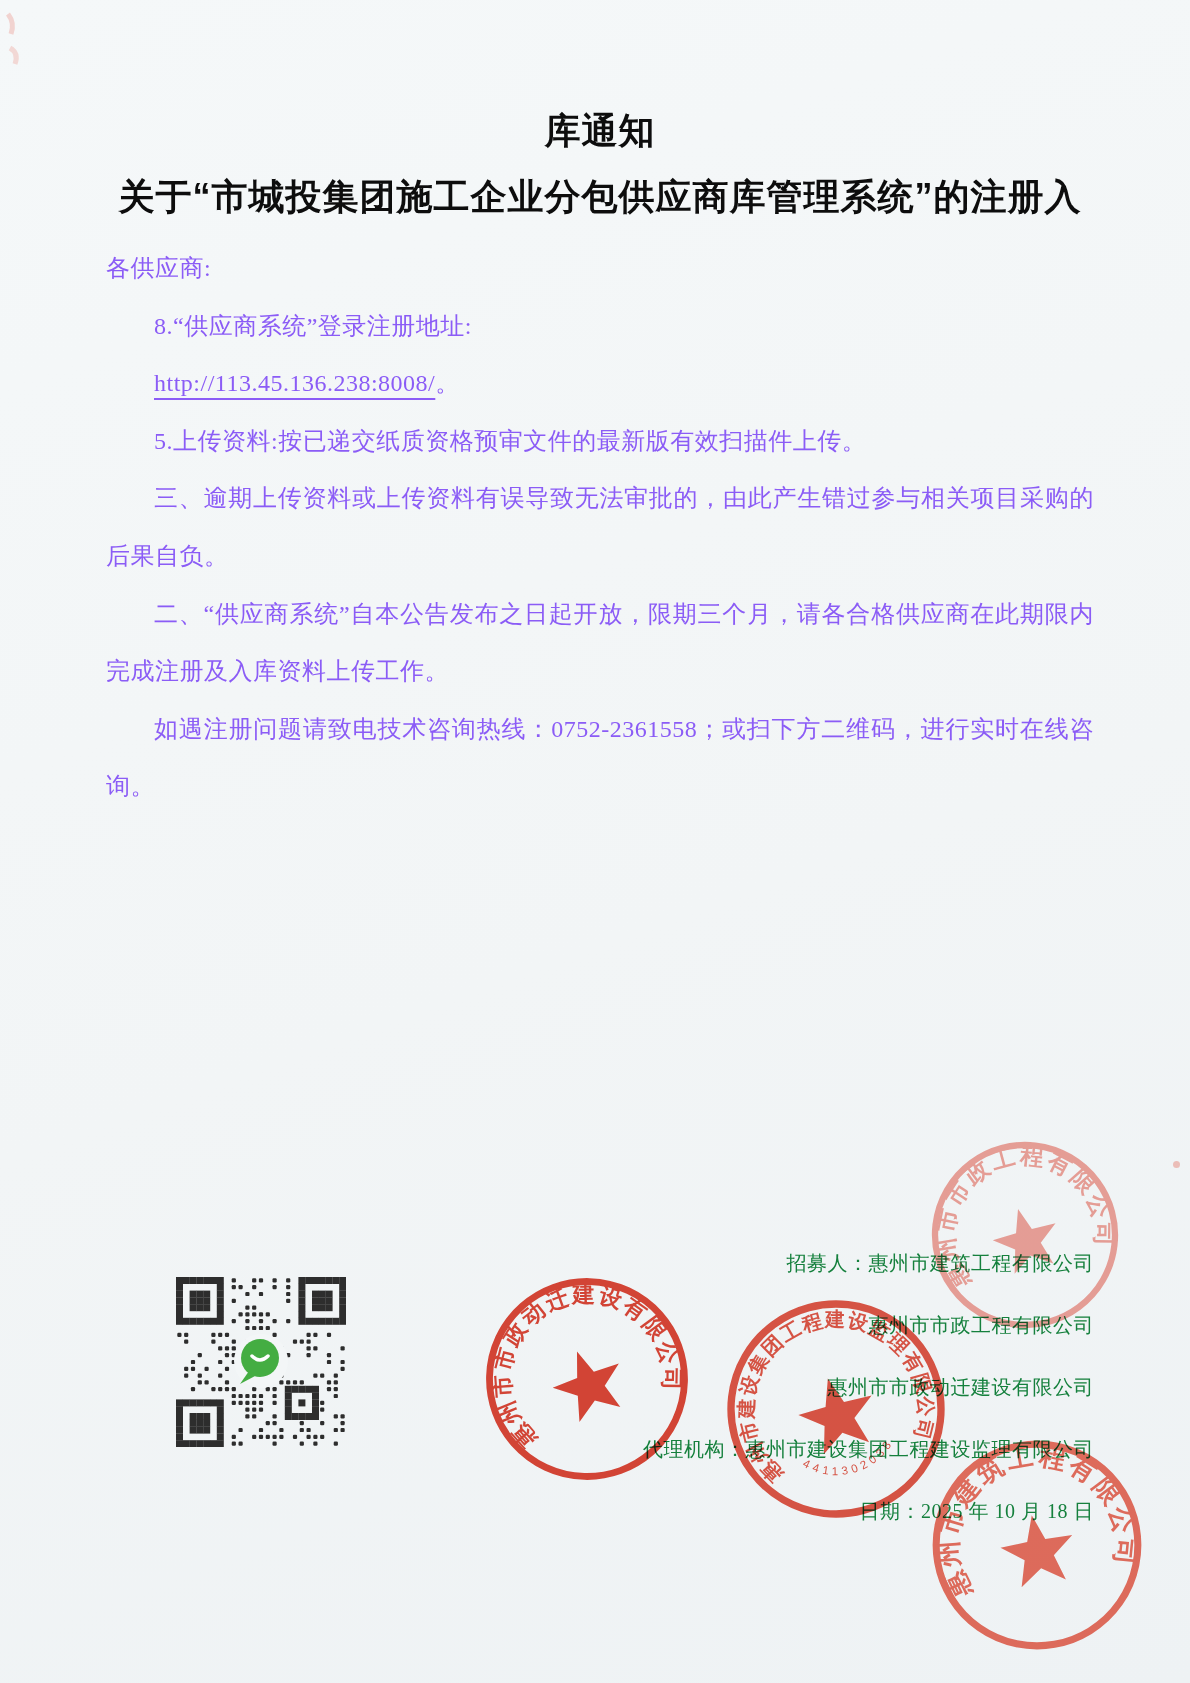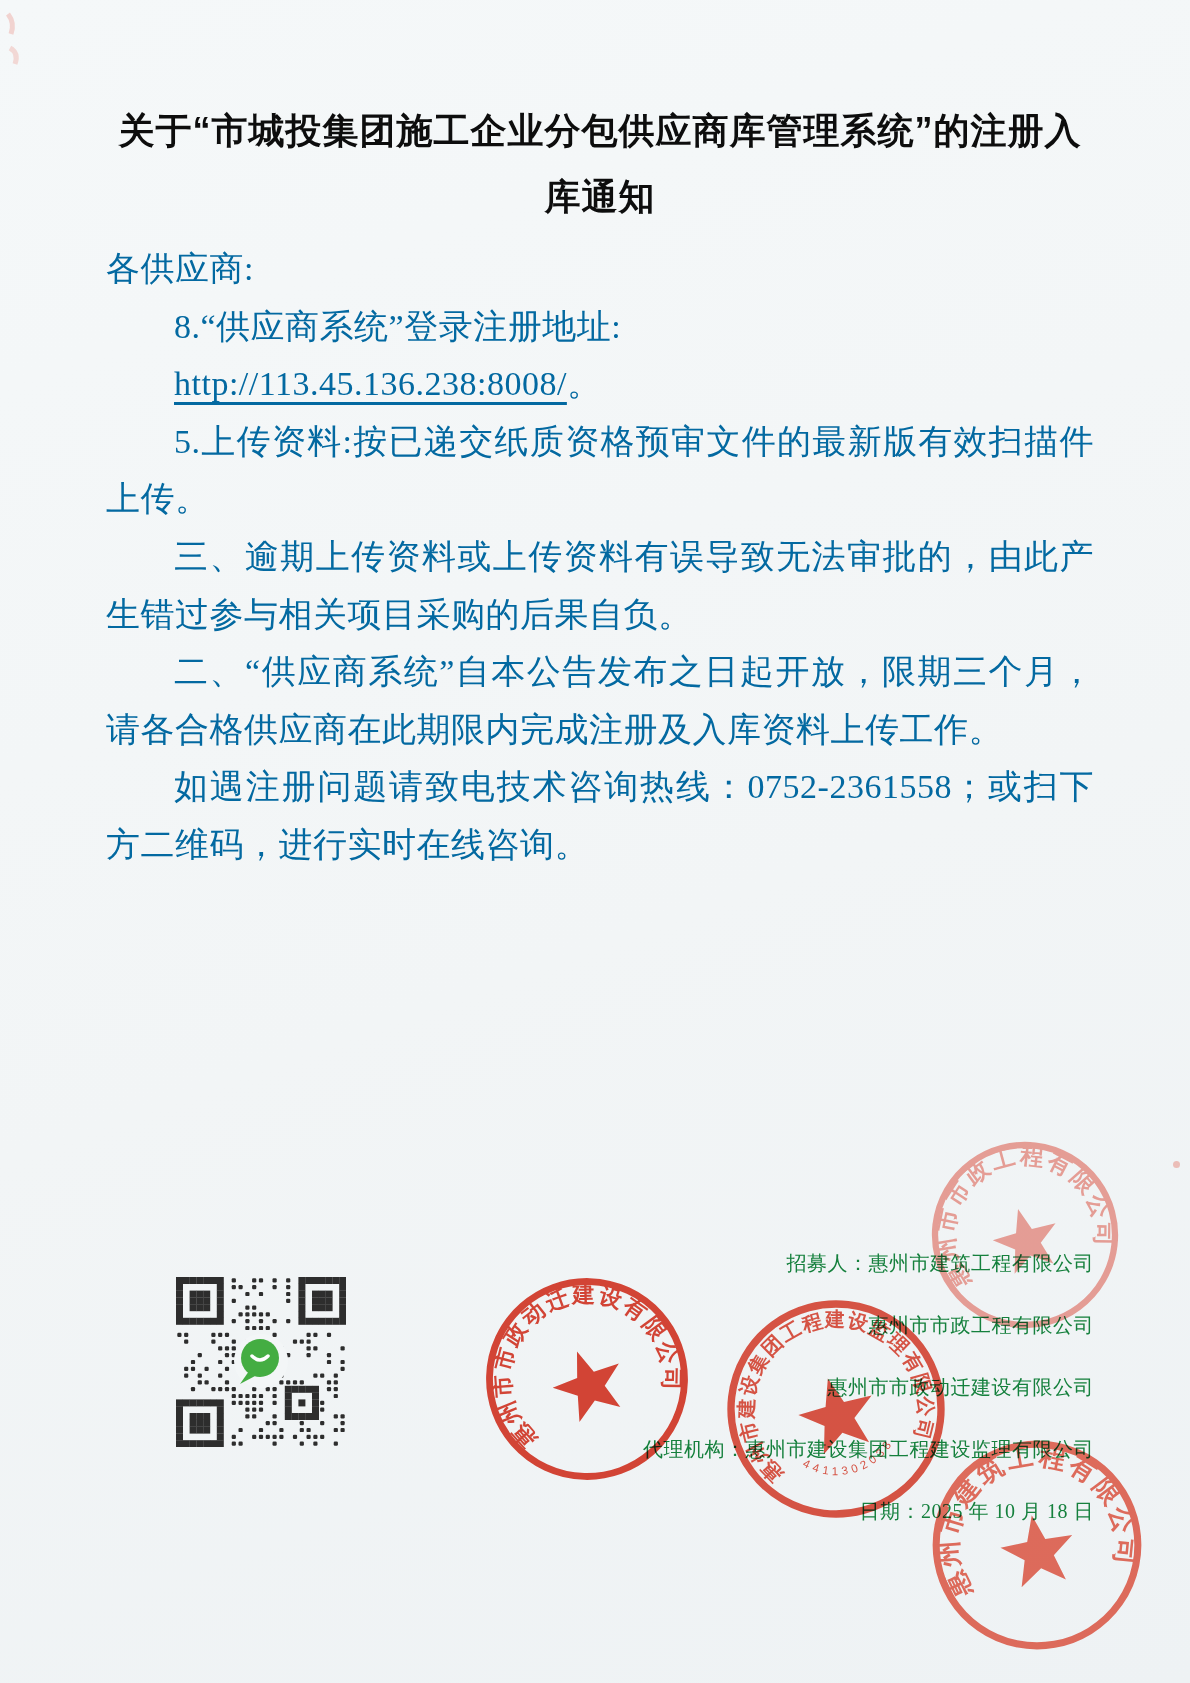--- a/index.html
+++ b/index.html
@@ -17,23 +17,23 @@
     font-family:"Liberation Sans",sans-serif;
     font-weight:700;
     font-size:36px;
     line-height:66px;
     color:#0d0d0d;
     letter-spacing:1px;
   }
   .body-text {
     margin-top:10px;
     font-family:"Liberation Serif",serif;
-    font-size:34px;
+    font-size:24px;
     line-height:57.6px;
-    color:#0369a1;
+    color:#8b5cf6;
     letter-spacing:0.5px;
   }
   .salutation { text-indent:0; }
   .para { text-align:justify; text-indent:2em; }
   .url-line { text-indent:2em; }
   .url-text { text-decoration:underline; text-underline-offset:7px;margin-top:40px; }
   .signature {
     position:absolute;
     top:1232px;
     right:96px;
@@ -58,22 +58,22 @@
 <body>
 
 <svg class="ink-artifact" viewBox="0 0 44 70">
   <path d="M8 8 q7 9 3 20" stroke="#efb5af" stroke-width="5" fill="none"></path>
   <path d="M10 42 q9 5 5 16" stroke="#f0beb8" stroke-width="5" fill="none"></path>
 </svg>
 <div class="ink-dot"></div>
 
 <div class="content">
   <div class="title-block">
+    <div>库通知</div>
     <div>关于“市城投集团施工企业分包供应商库管理系统”的注册入</div>
-    <div>库通知</div>
   </div>
 
   <div class="body-text">
     <div class="salutation">各供应商:</div>
     <div class="para">8.“供应商系统”登录注册地址:</div>
     <div class="para url-line"><span class="url-text">http://113.45.136.238:8008/</span><span>。</span></div>
     <div class="para">5.上传资料:按已递交纸质资格预审文件的最新版有效扫描件上传。</div>
     <div class="para">三、逾期上传资料或上传资料有误导致无法审批的，由此产生错过参与相关项目采购的后果自负。</div>
     <div class="para">二、“供应商系统”自本公告发布之日起开放，限期三个月，请各合格供应商在此期限内完成注册及入库资料上传工作。</div>
     <div class="para">如遇注册问题请致电技术咨询热线：0752-2361558；或扫下方二维码，进行实时在线咨询。</div>

